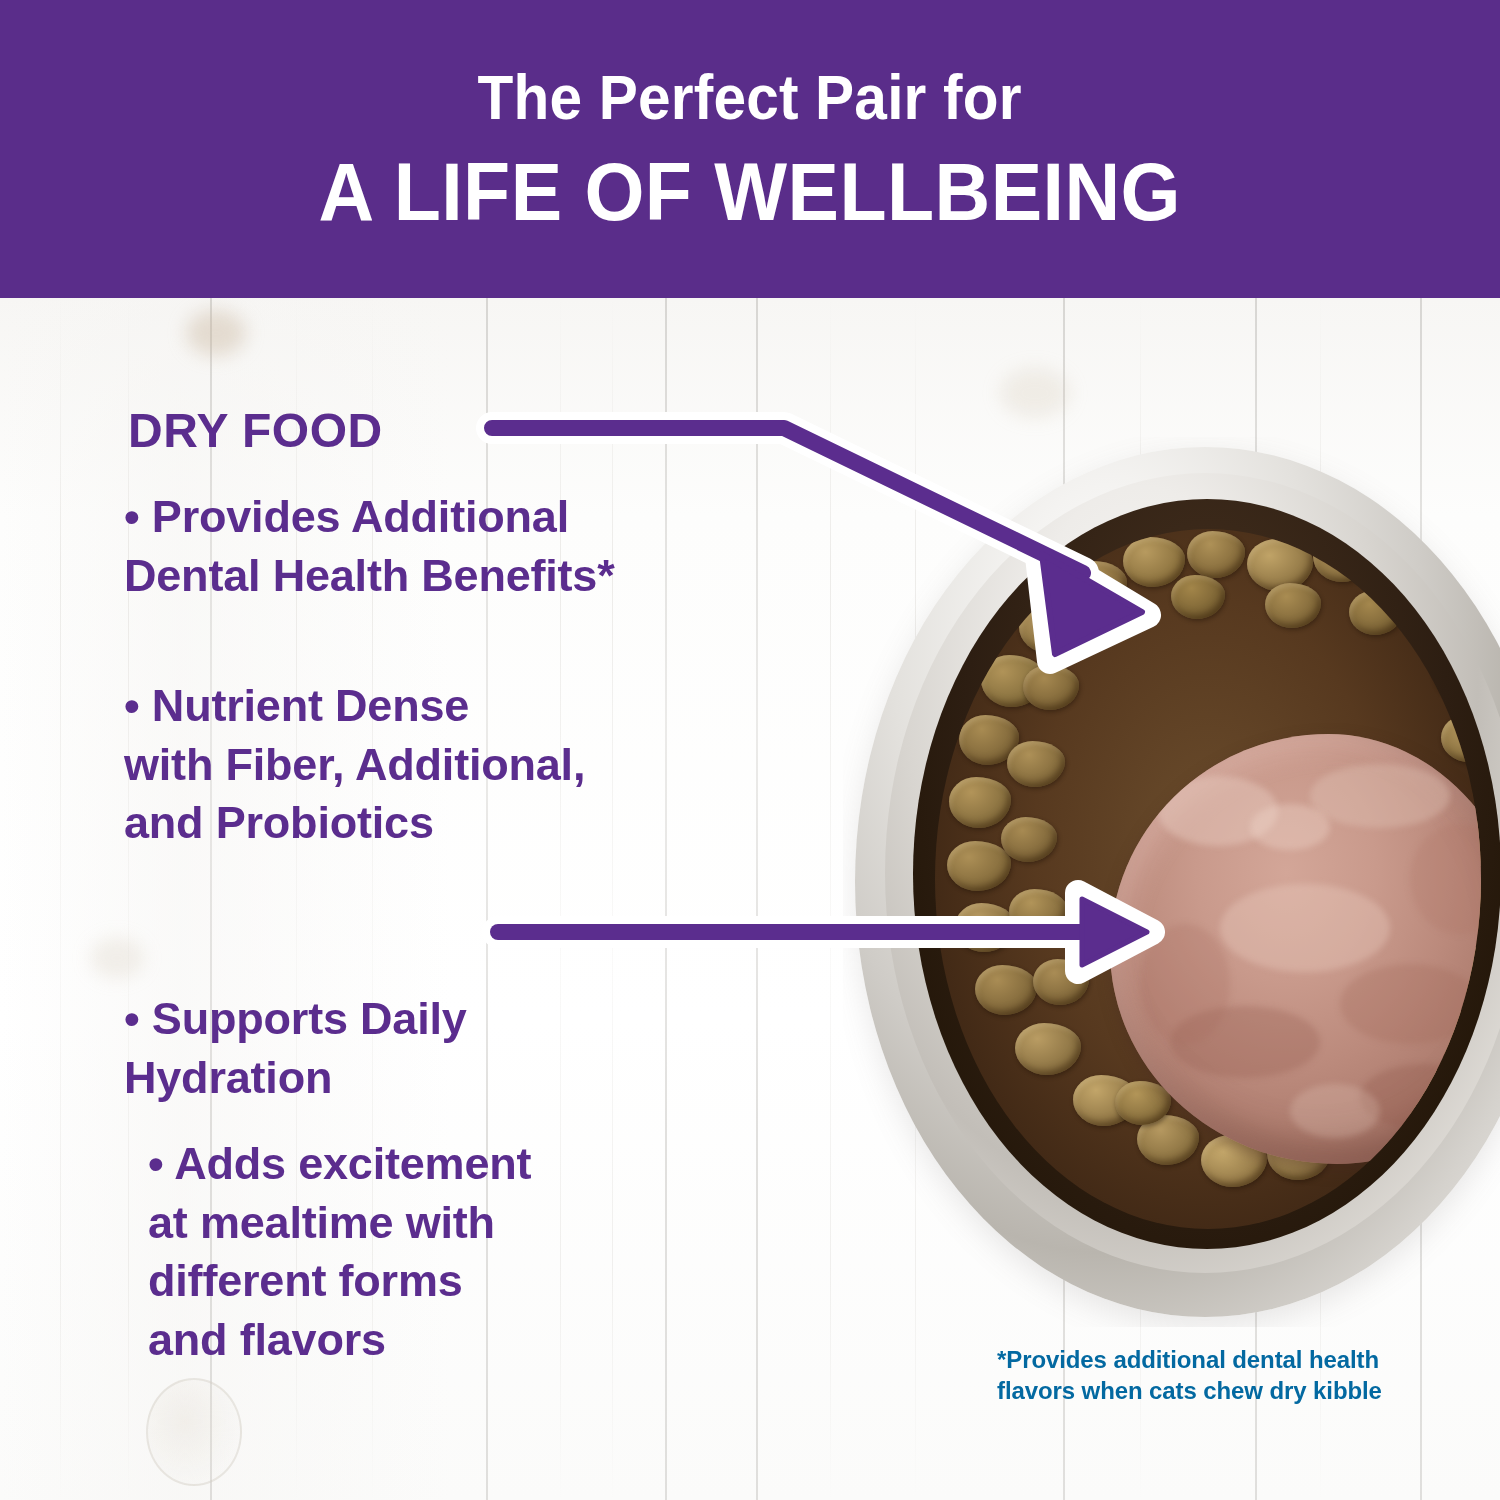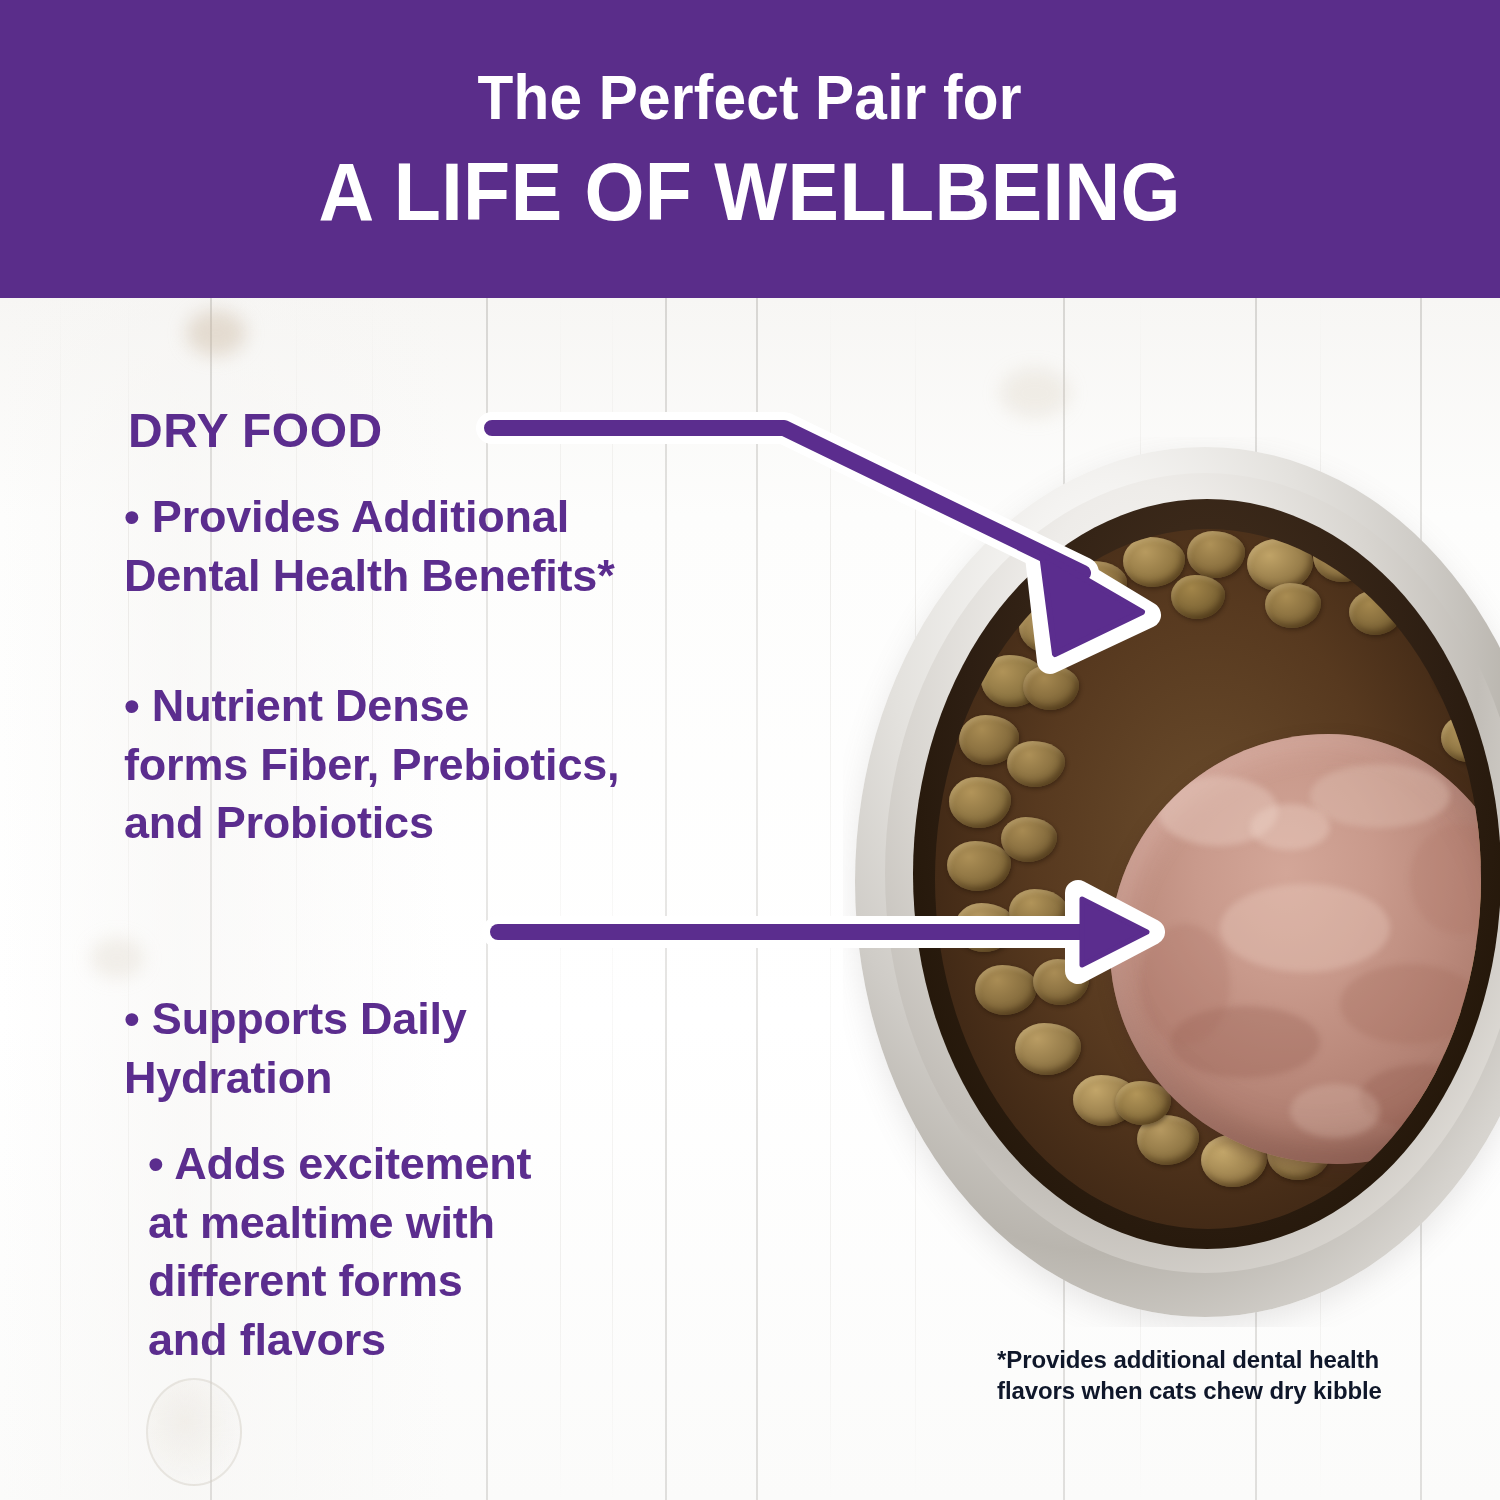--- a/index.html
+++ b/index.html
@@ -113,21 +113,21 @@
     color: #5B2D8E;
     font-size: 45px;
     font-weight: bold;
     line-height: 1.30;
     letter-spacing: -0.2px;
   }
 
   
   .footnote {
     position: absolute;
-    color: #0f172a;
+    color: #0369a1;
     font-size: 24px;
     font-weight: bold;
     line-height: 1.28;
     letter-spacing: -0.1px;
   }
 
   
   .bowl-wrap {
     position: absolute;
     left: 843px; top: 437px;
@@ -326,21 +326,21 @@
 
   <div class="section-heading" style="left:128px; top:403px;">DRY FOOD</div>
 
   <div class="bullet-block" style="left:124px; top:488px;">
     <div>• Provides Additional</div>
     <div>Dental Health Benefits*</div>
   </div>
 
   <div class="bullet-block" style="left:124px; top:633px;margin-top:44px;">
     <div>• Nutrient Dense</div>
-    <div>forms Fiber, Prebiotics,</div>
+    <div>with Fiber, Additional,</div>
     <div>and Probiotics</div>
   </div>
 
 
   <div class="bullet-block" style="left:124px; top:990px;">
     <div>• Supports Daily</div>
     <div>Hydration</div>
   </div>
 
   <div class="bullet-block" style="left:124px; top:1135px;margin-left:24px;">

